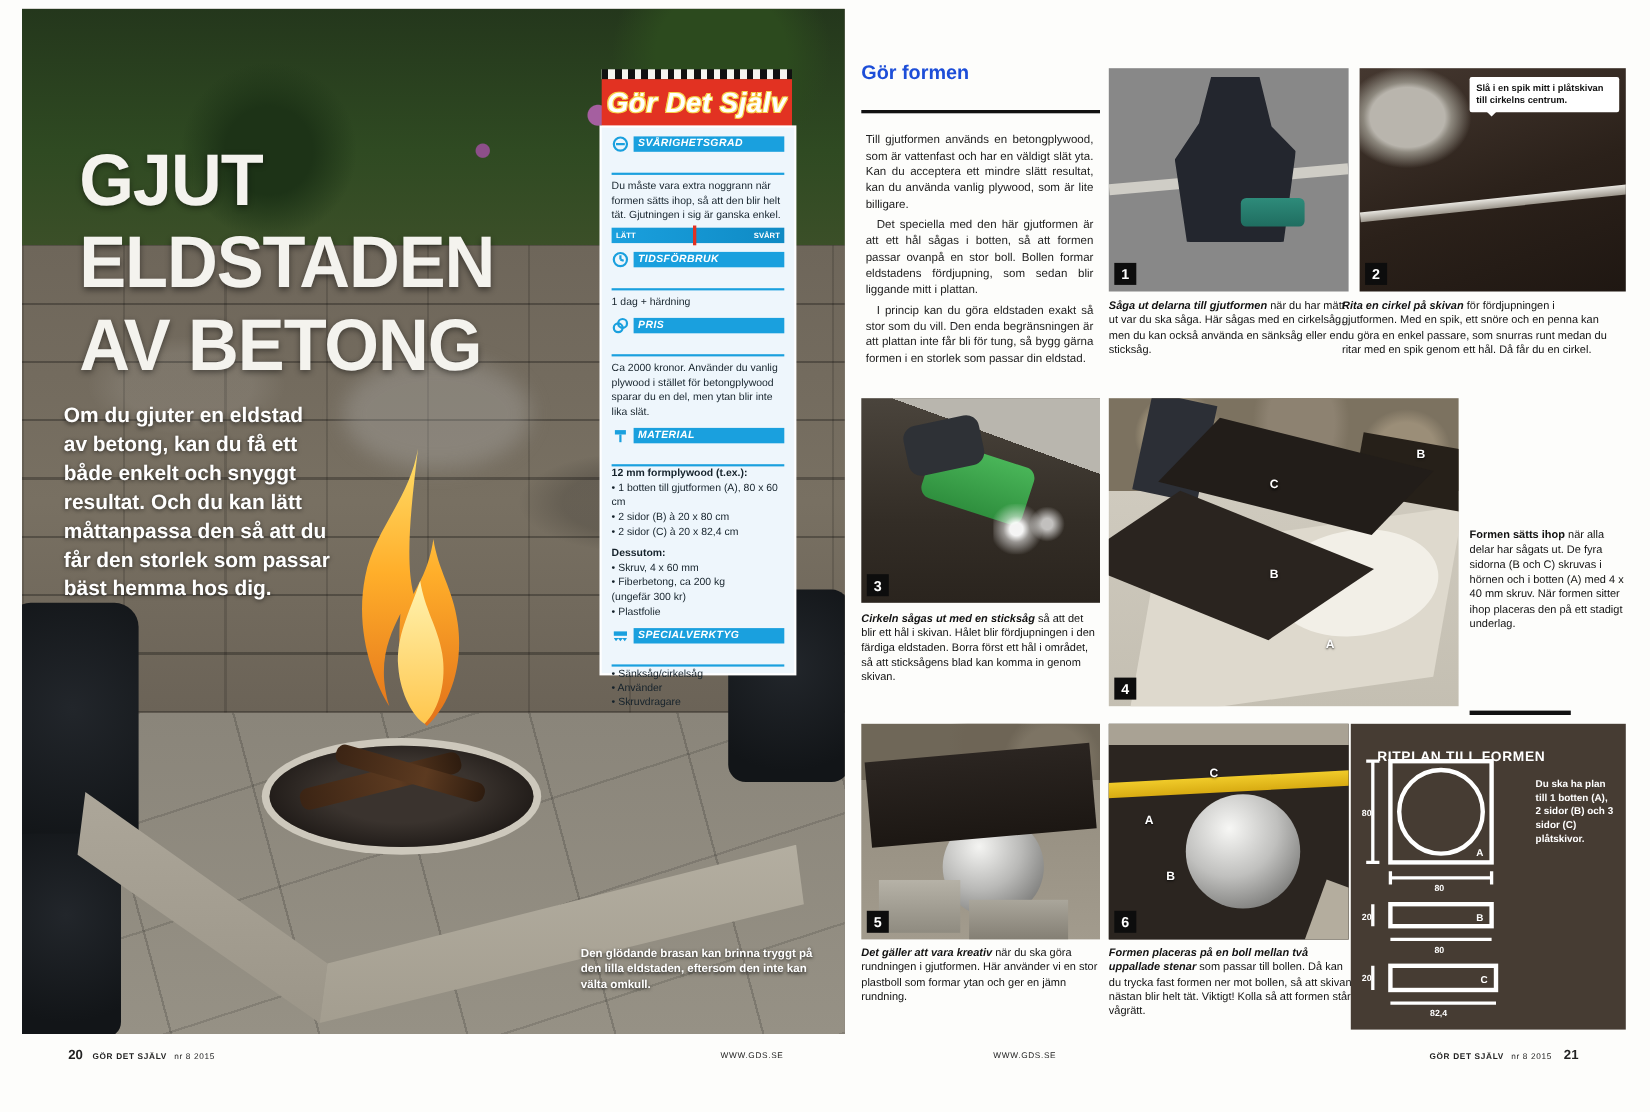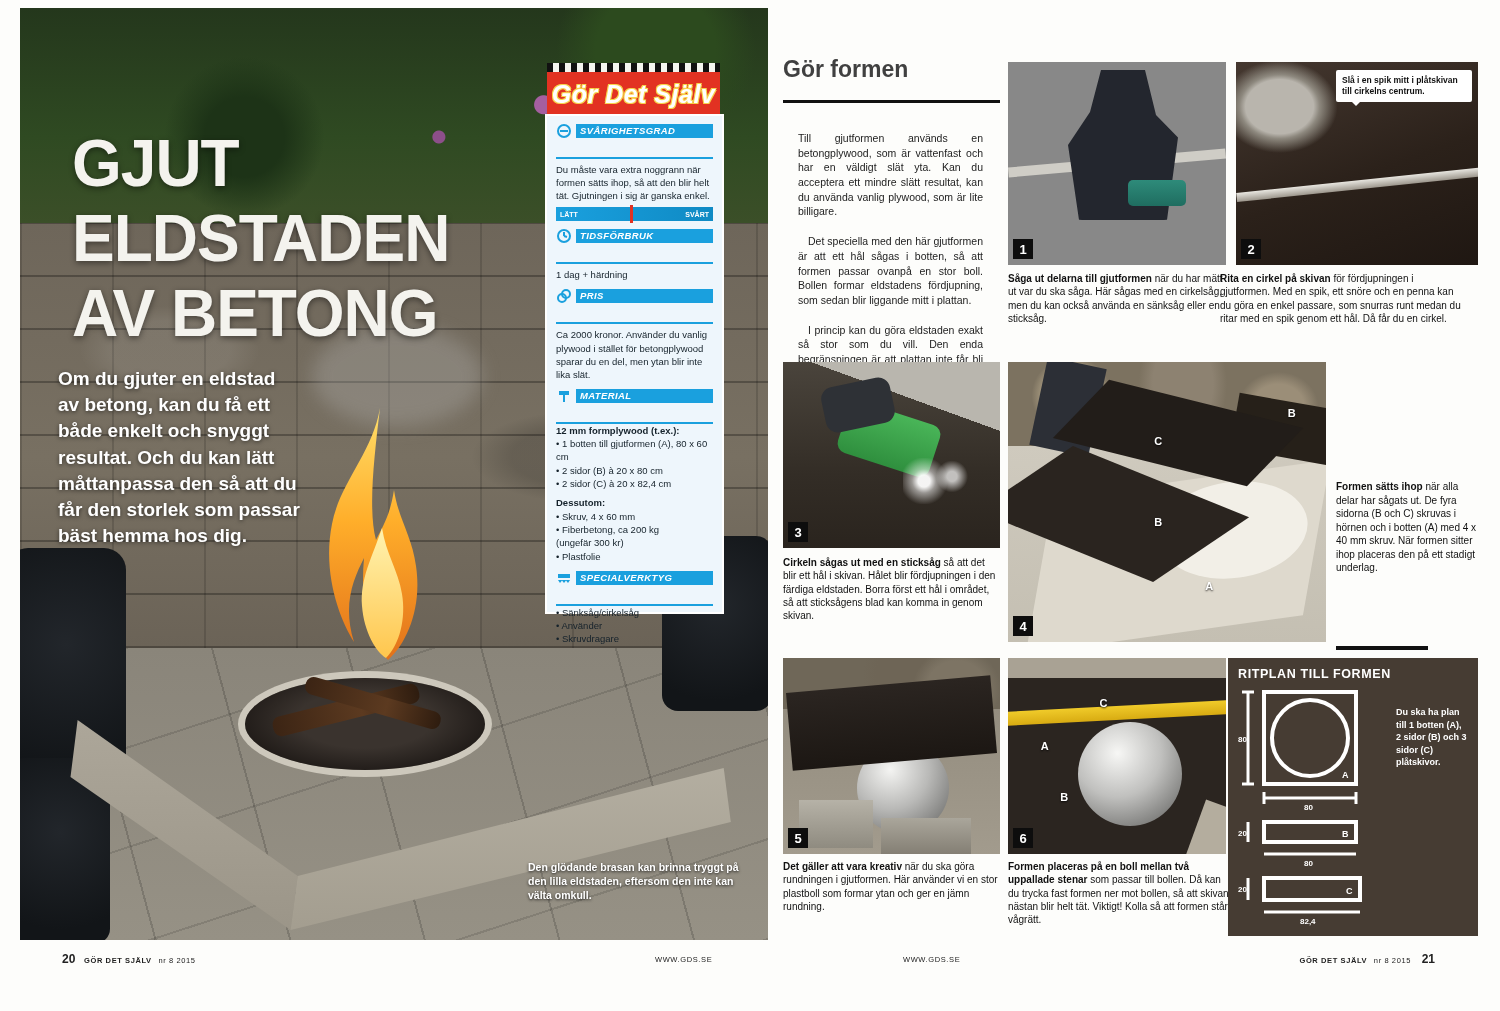--- a/index.html
+++ b/index.html
@@ -72,31 +72,31 @@
     font-size:9.5px;line-height:14px;padding:0 4px;letter-spacing:.4px;}
   .ptxt{font-size:9.5px;line-height:1.38;color:#15222b;margin-top:4px;}
   .gauge{margin-top:5px;height:14px;background:linear-gradient(90deg,#1aa0de,#0f8ac4);
     position:relative;display:flex;align-items:center;justify-content:space-between;
     padding:0 4px;color:#fff;font-size:7px;font-weight:bold;}
   .gauge .needle{position:absolute;left:47%;top:-2px;width:3px;height:18px;background:#e23222;}
   .plist div{font-size:9.5px;line-height:1.4;color:#15222b;}
   .plead{font-weight:bold;}
 
   
-  .headline{left:783px;top:56px;font-size:23px;font-weight:800;color:#404040;}
+  .headline{left:783px;top:56px;font-size:18px;font-weight:800;color:#1d4ed8;}
   .hrule{left:783px;top:100px;width:217px;height:3px;background:#111;}
   .bodycol{left:783px;top:116px;width:215px;font-size:10.5px;line-height:1.4;text-align:justify;color:#222;}
-  .bodycol p{margin:15px;}
+  .bodycol p{margin:4px;}
   .bodycol p + p{text-indent:10px;}
 
   .photo{overflow:hidden;background:#888;}
   .badge{position:absolute;left:5px;bottom:6px;width:20px;height:20px;background:#0d0d0d;
     color:#fff;font-weight:bold;font-size:13px;display:flex;align-items:center;justify-content:center;}
   .cap{font-size:10px;line-height:1.33;color:#111;}
-  .cap .b{font-weight:bold;}
+  .cap .b{font-weight:bold;font-style:italic;}
   .letter{position:absolute;color:#fff;font-weight:bold;font-size:11px;text-shadow:0 1px 2px rgba(0,0,0,.8);}
 
   
   .p1{background:
       radial-gradient(ellipse at 25% 28%, #b8b1a0 0 26px, transparent 34px),
       radial-gradient(ellipse at 55% 24%, #a49d8c 0 24px, transparent 32px),
       radial-gradient(ellipse at 85% 30%, #btransparent) ,
       linear-gradient(180deg,#4c7a30 0 16%, #8f8878 16% 42%, #474a4e 42%, #33363a);}
   .p1-person{left:60px;top:8px;width:110px;height:150px;background:#23262e;border-radius:14px;
     clip-path:polygon(30% 0,70% 0,80% 30%,100% 45%,90% 100%,10% 100%,0 50%,20% 28%);}
@@ -145,21 +145,21 @@
     background:radial-gradient(circle at 38% 30%, #f7f7f5, #c0c0be 45%, #6f6f6d 88%);}
   .p6-level{left:-6px;top:48px;width:230px;height:14px;background:linear-gradient(180deg,#f0cb2a,#d8ab12);transform:rotate(-3deg);}
   .p6-corner{left:186px;top:150px;width:60px;height:60px;background:#b4ad9e;transform:rotate(20deg);}
 
   .sidecap{font-size:10px;line-height:1.35;color:#111;}
   .siderule{background:#111;}
 
   
   .planbox{left:1228px;top:658px;width:250px;height:278px;background:#463c33;
     padding:9px 10px;box-sizing:border-box;}
-  .planbox h3{margin:0;color:#fff;font-size:12.5px;font-weight:bold;letter-spacing:.6px;}
+  .planbox h3{margin:14px;color:#fff;font-size:12.5px;font-weight:bold;letter-spacing:.6px;}
   .plannote{position:absolute;right:10px;top:48px;width:72px;color:#fff;font-size:9px;
     font-weight:bold;line-height:1.4;}
   .plansvg{position:absolute;left:10px;top:26px;}
   .plansvg text{fill:#fff;font-family:"Liberation Sans",sans-serif;font-weight:bold;}
 
   .footer{font-size:7.5px;color:#222;letter-spacing:.6px;}
   .pagenum{font-size:12px;font-weight:bold;letter-spacing:0;}
 </style>
 </head>
 <body>

